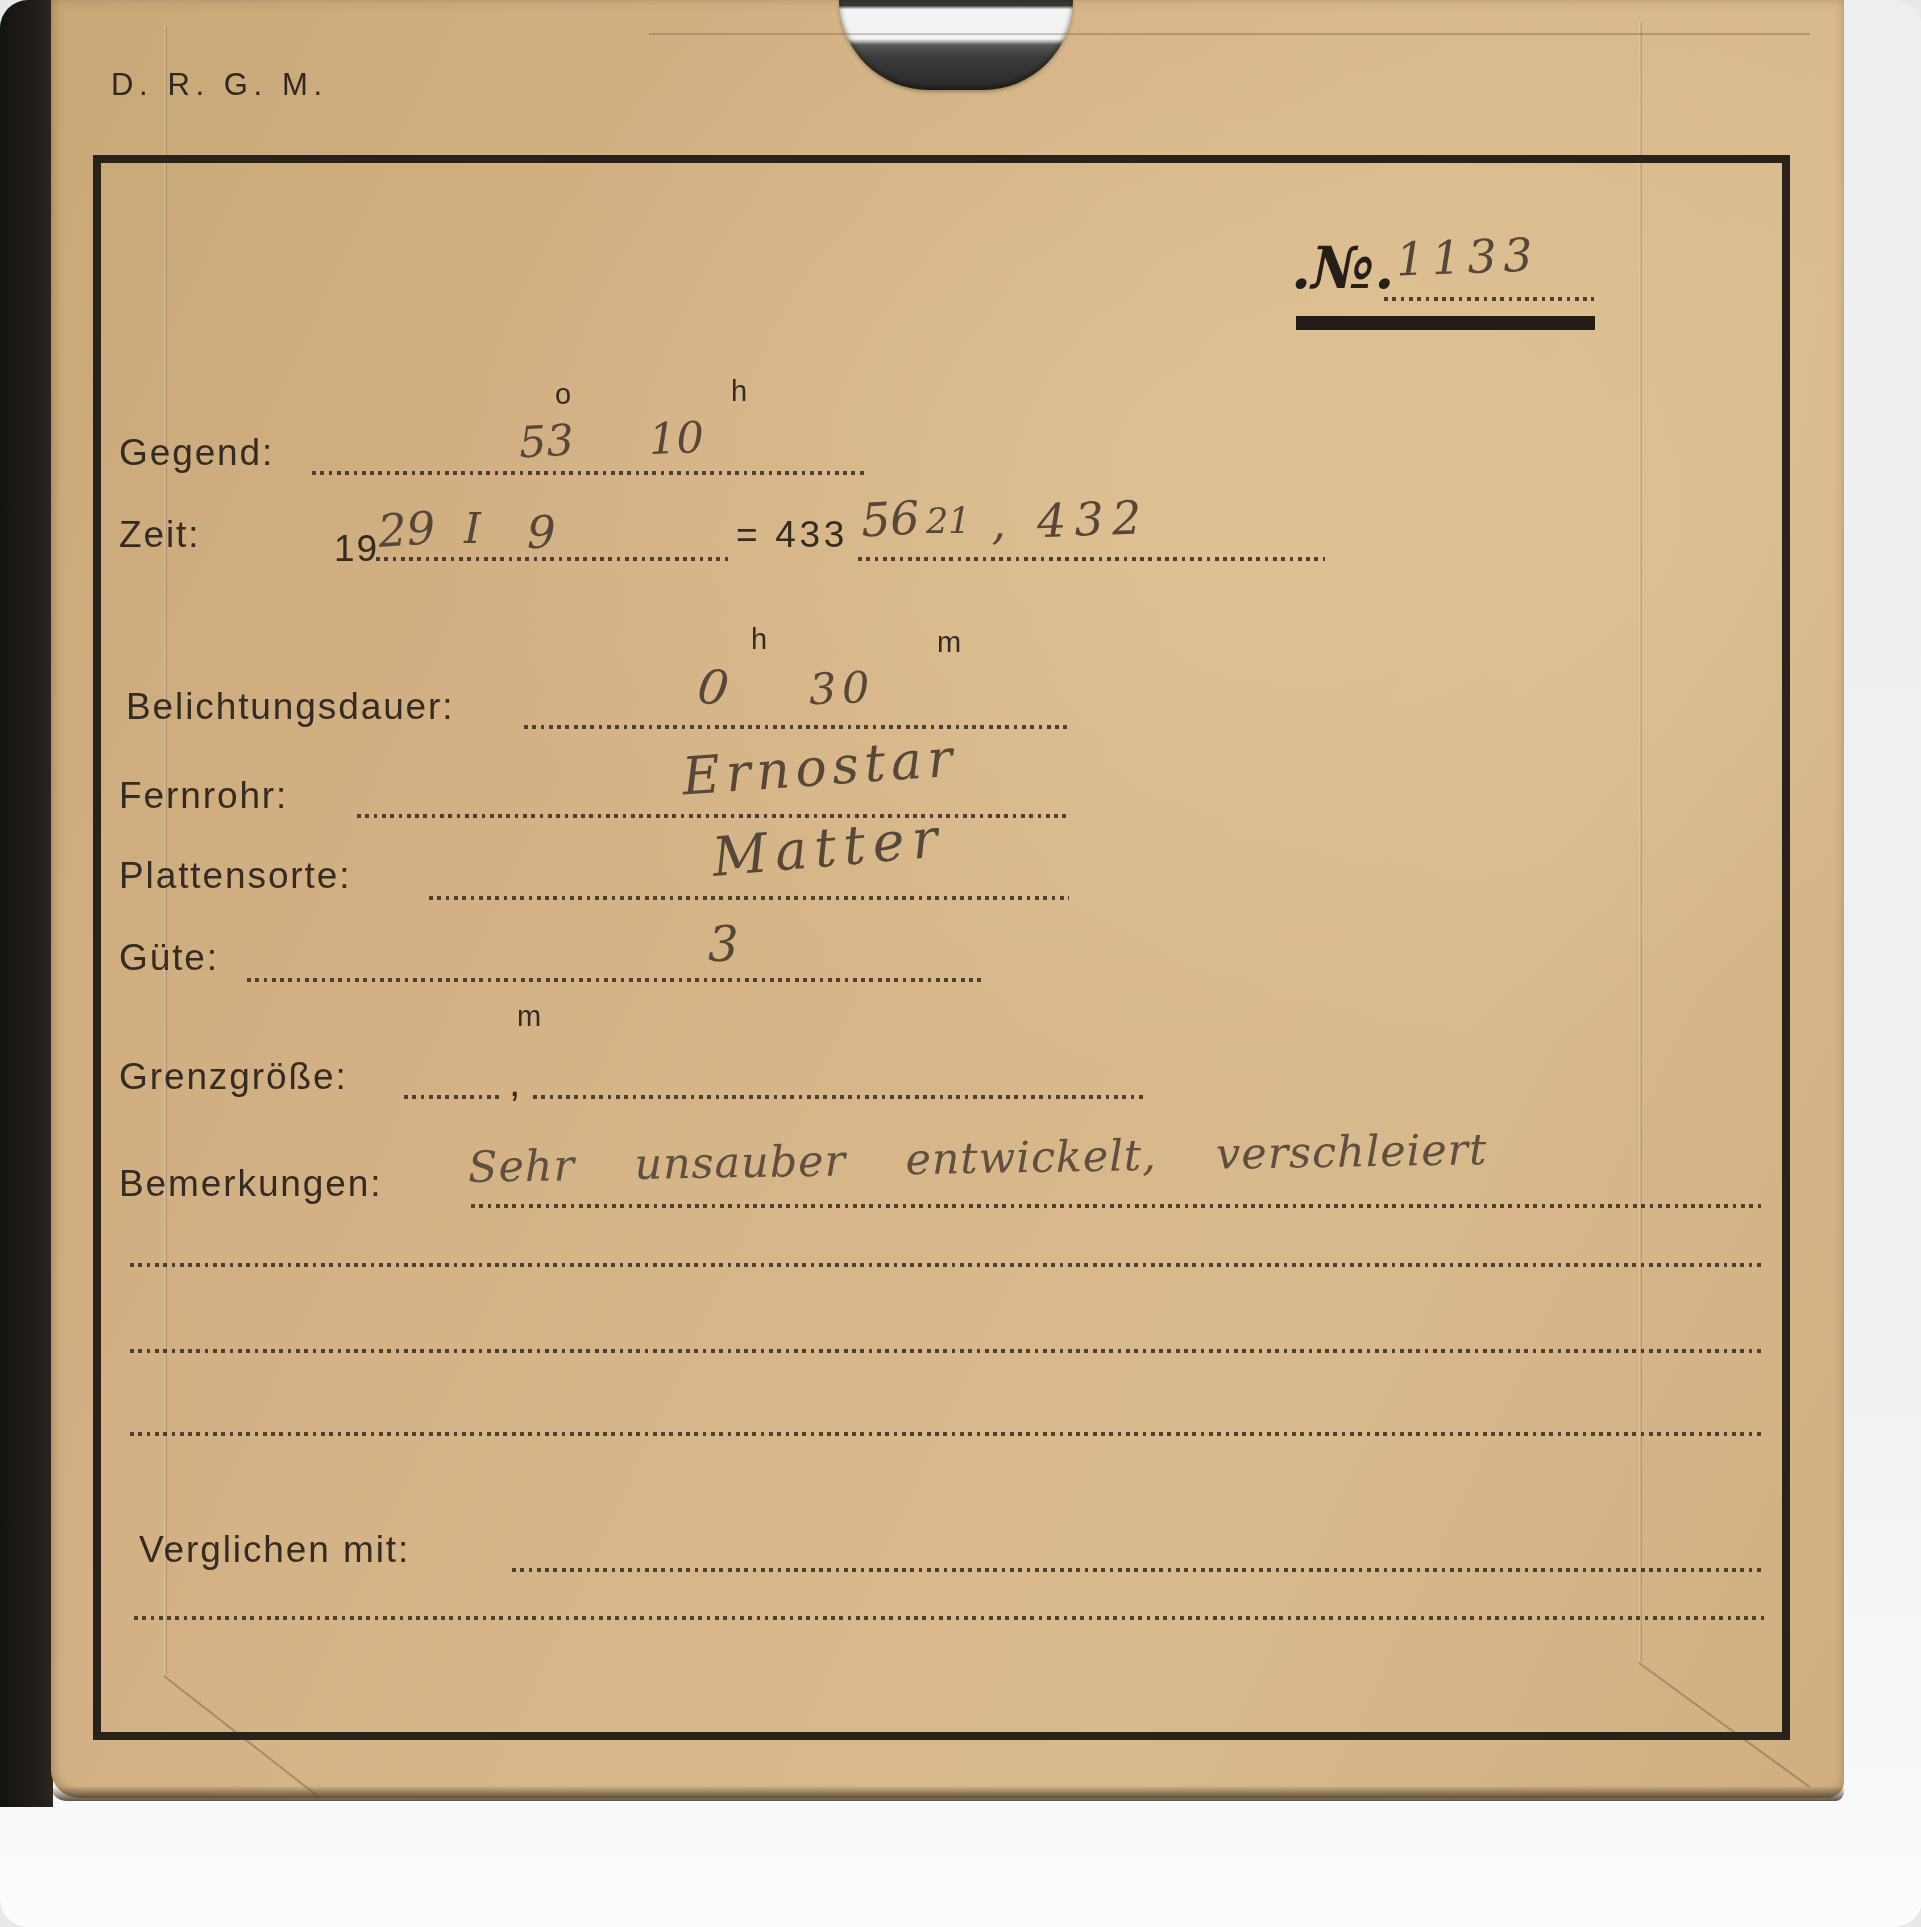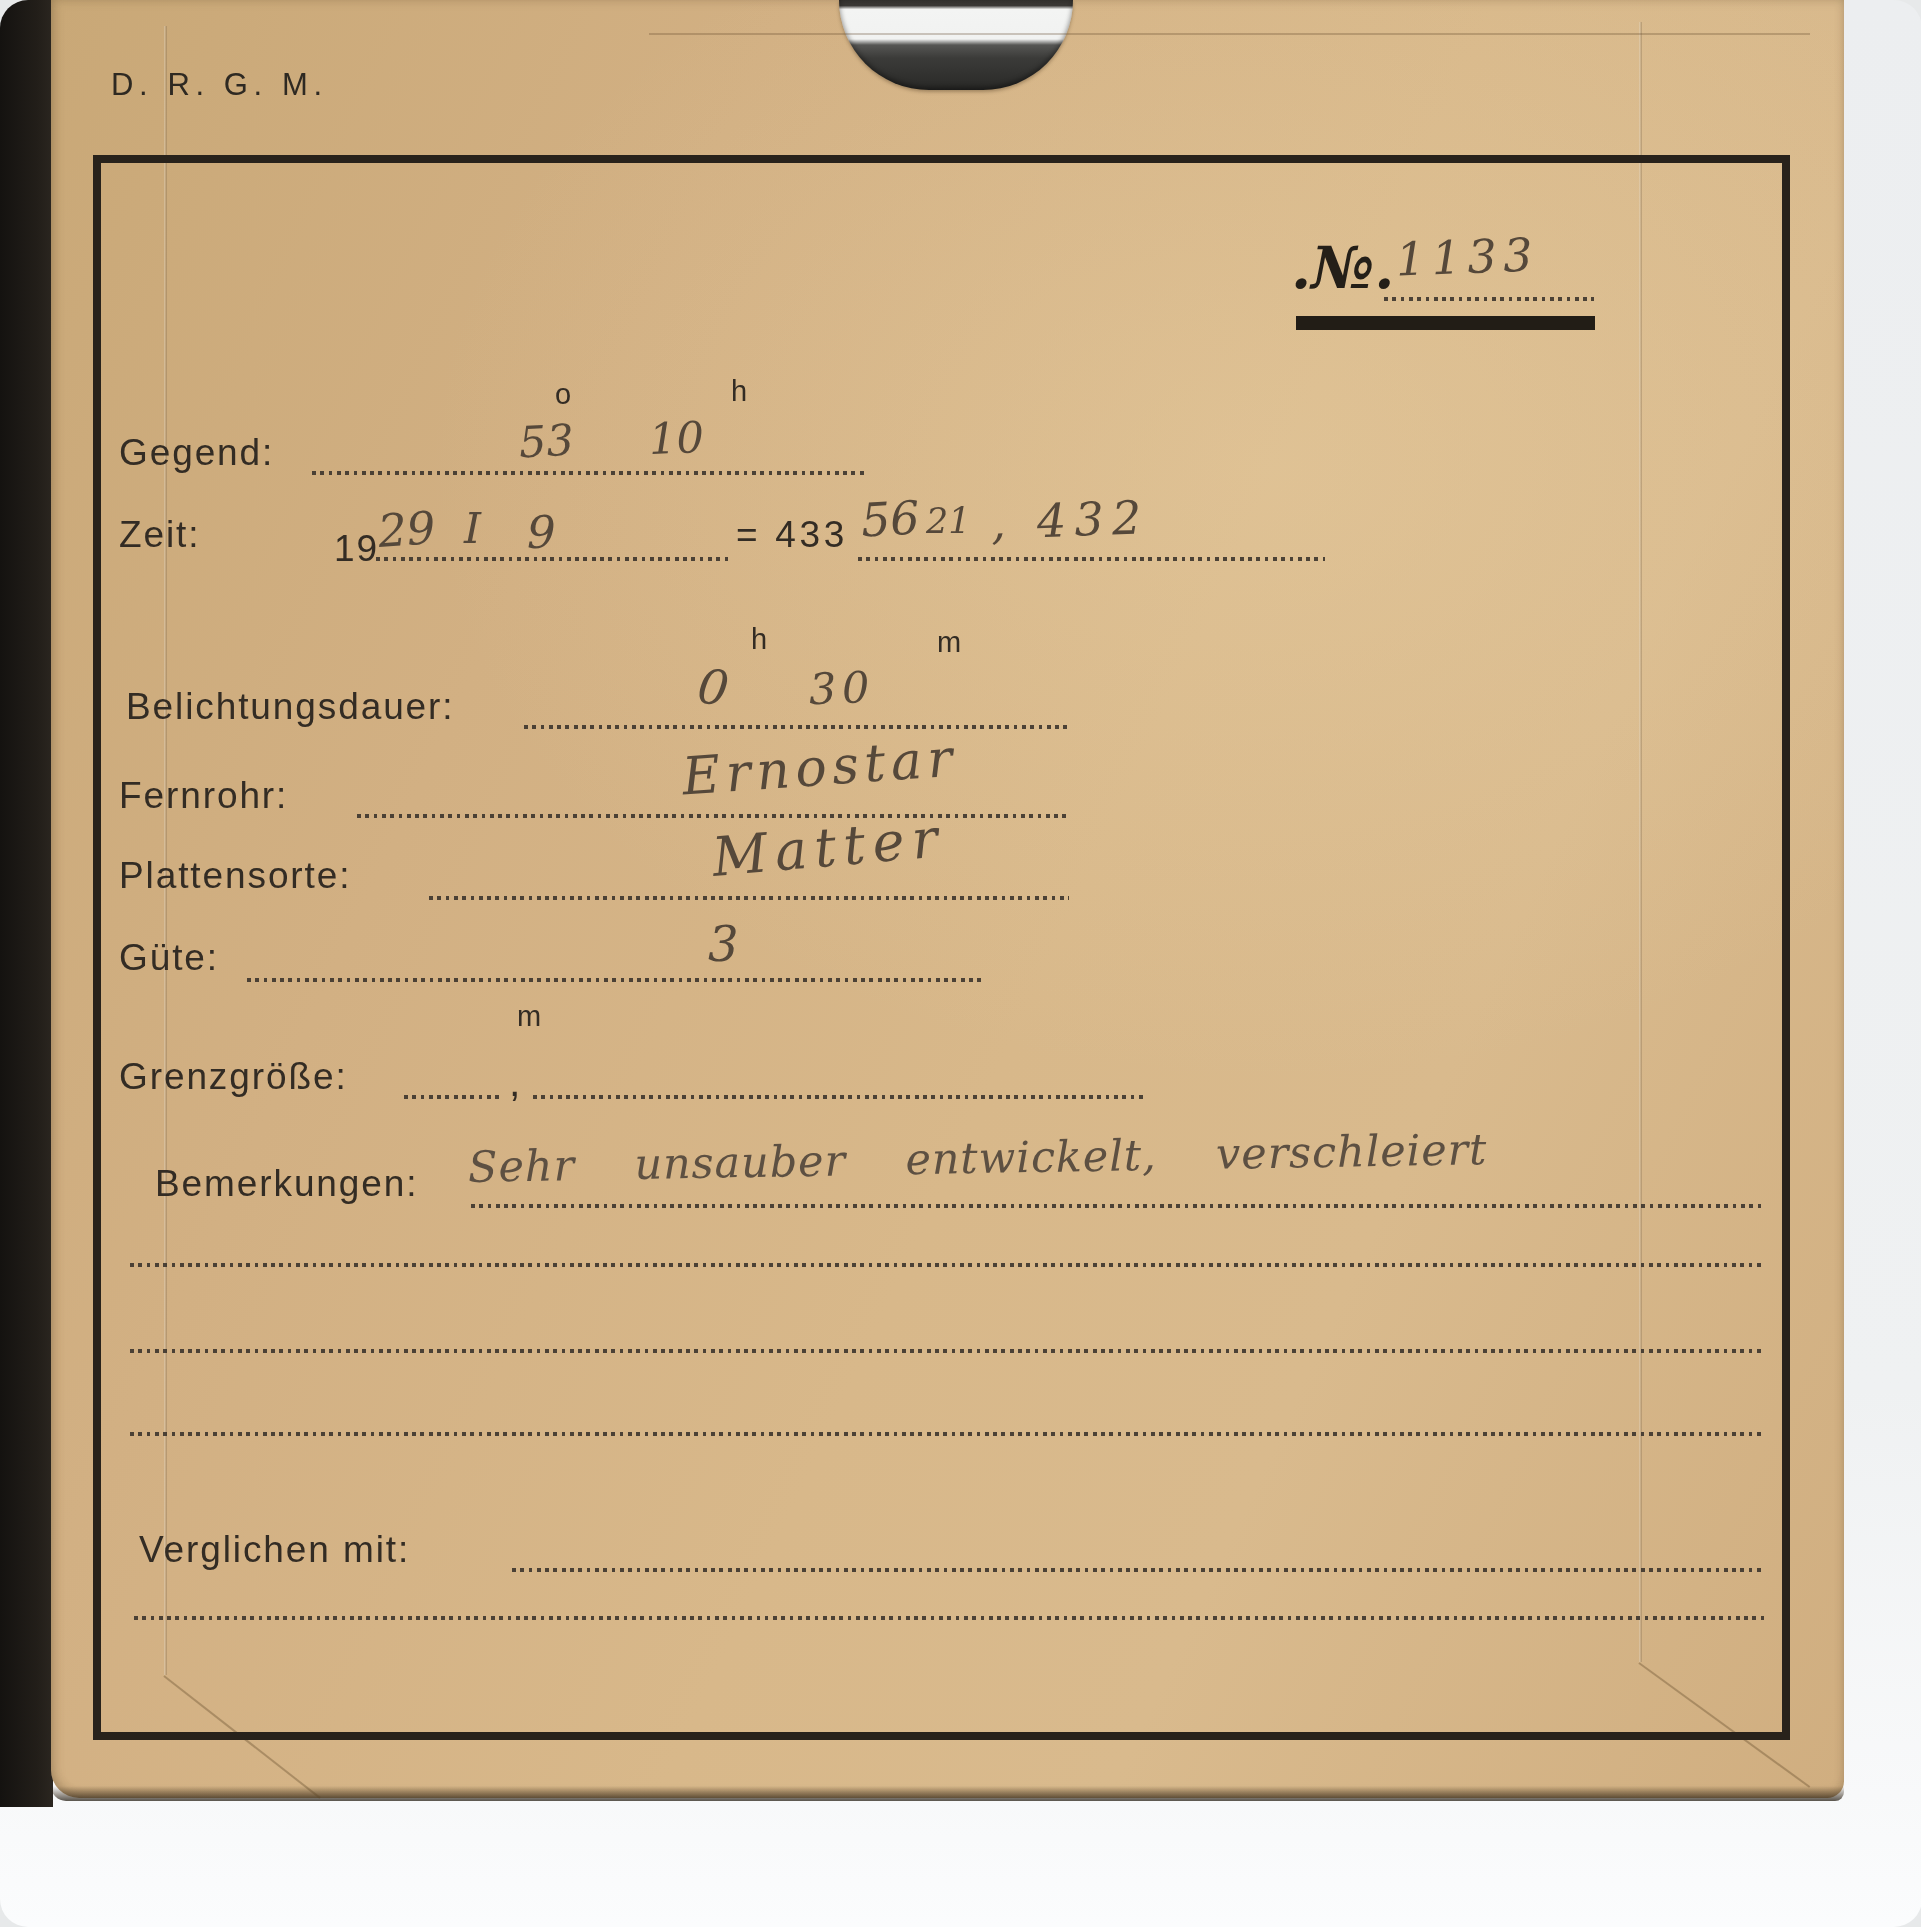--- a/index.html
+++ b/index.html
@@ -130,21 +130,21 @@
   <div class="dot" style="left:247px;top:978px;width:736px;"></div>
   <div class="hw" style="left:708px;top:916px;font-size:48px;">3</div>
 
   <div class="sup" style="left:517px;top:1000px;">m</div>
   <div class="lbl" style="left:119px;top:1056px;">Grenzgröße:</div>
   <div class="dot" style="left:404px;top:1095px;width:99px;"></div>
   <div class="lbl" style="left:509px;top:1059px;font-size:41px;">,</div>
   <div class="dot" style="left:533px;top:1095px;width:612px;"></div>
   <div class="hw" style="left:649px;top:1048px;font-size:43px;"></div>
 
-  <div class="lbl" style="left:119px;top:1163px;margin-left:36px;">Bemerkungen:</div>
+  <div class="lbl" style="left:119px;top:1163px;">Bemerkungen:</div>
   <div class="dot" style="left:471px;top:1204px;width:1293px;"></div>
   <div class="hw hw-pencil" style="left:468px;top:1133px;font-size:43px;letter-spacing:0.9px;word-spacing:45px;transform:rotate(-1deg);">Sehr unsauber entwickelt, verschleiert</div>
 
   <div class="dot" style="left:130px;top:1263px;width:1634px;"></div>
   <div class="dot" style="left:130px;top:1349px;width:1634px;"></div>
   <div class="dot" style="left:130px;top:1432px;width:1634px;"></div>
 
   <div class="lbl" style="left:139px;top:1529px;">Verglichen mit:</div>
   <div class="dot" style="left:512px;top:1568px;width:1252px;"></div>
   <div class="hw" style="left:649px;top:1521px;font-size:43px;"></div>

